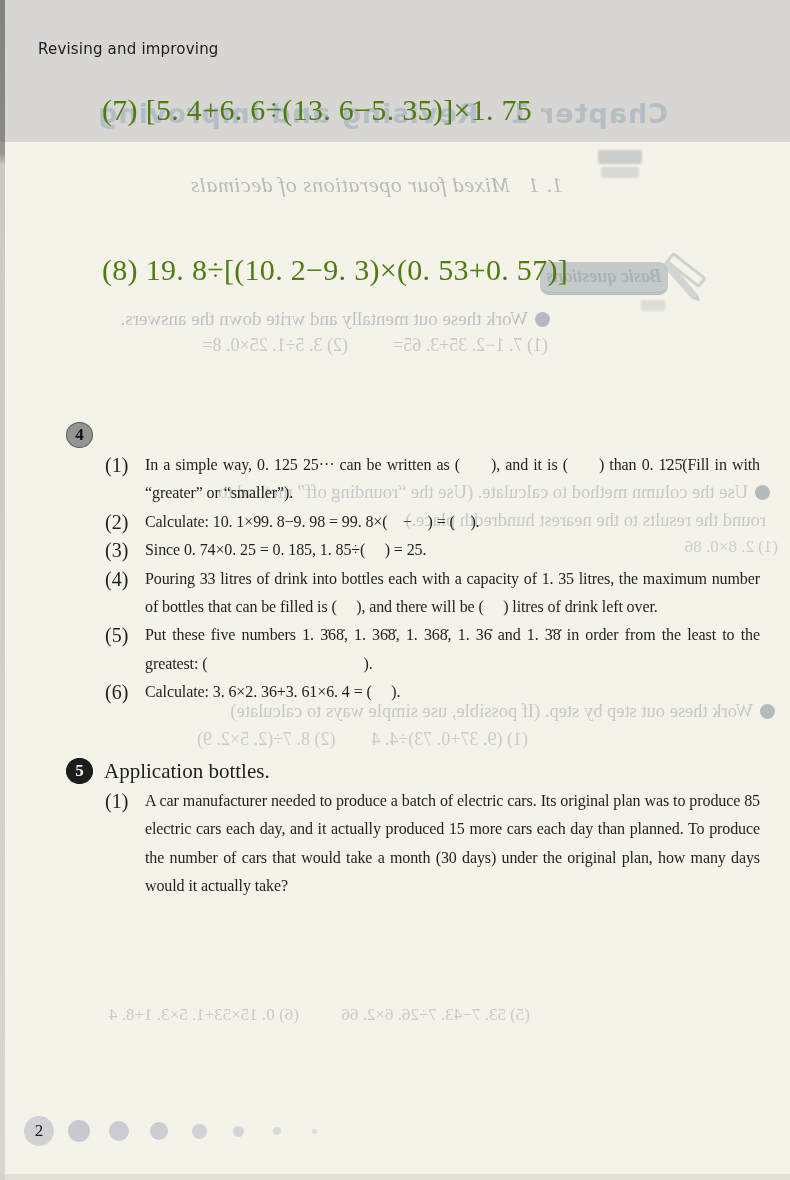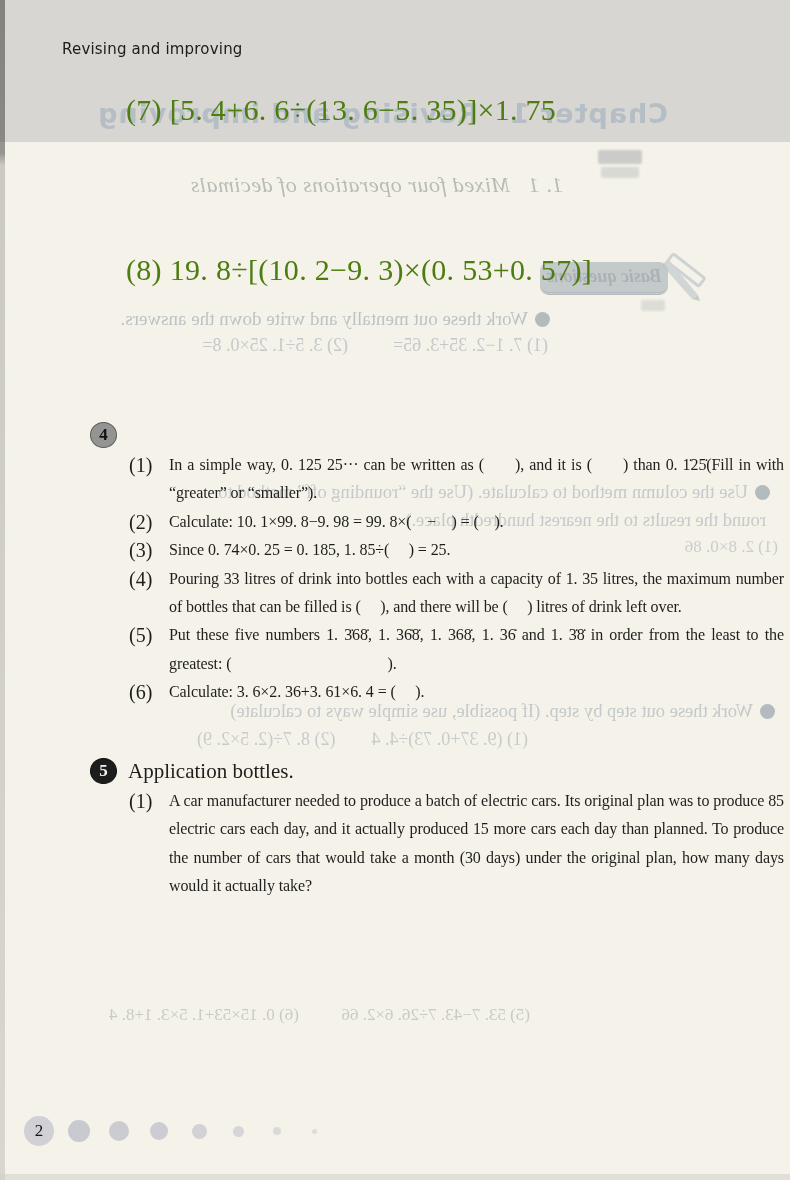--- a/index.html
+++ b/index.html
@@ -32,21 +32,21 @@
   .bl-bottom{left:75px;top:1005px;width:455px;font-size:17px;color:#c3c7c3;opacity:.9;}
   .bl-bullet{display:inline-block;width:15px;height:15px;border-radius:50%;
     background:#a9b2b8;margin:0 7px -2px 0;}
   .cjk-blob{position:absolute;z-index:1;background:#9aa0a4;opacity:.45;filter:blur(1px);border-radius:2px;}
   .blob1{left:598px;top:150px;width:44px;height:14px;}
   .blob2{left:601px;top:167px;width:38px;height:11px;opacity:.3;}
   .blob3{left:641px;top:300px;width:24px;height:11px;opacity:.25;}
   .bl-icon{left:656px;top:245px;opacity:.6;}
 
   
-  .content{position:absolute;z-index:2;margin-left:24px;}
+  .content{position:absolute;z-index:2;}
   .corner-label{left:38px;top:40px;font-family:"DejaVu Sans",sans-serif;
     font-size:15px;color:#1c1c1c;letter-spacing:.2px;}
   .expr{font-size:30px;color:#4d7c0f;letter-spacing:.3px;font-family:Liberation Serif, serif;}
   .e7{left:102px;top:93px;}
   .e8{left:102px;top:253px;}
 
   .qsection{left:66px;width:700px;}
   .q4{top:421px;}
   .q5{top:757px;}
   .qtitle-row{display:flex;align-items:center;gap:11px;height:28px;}

